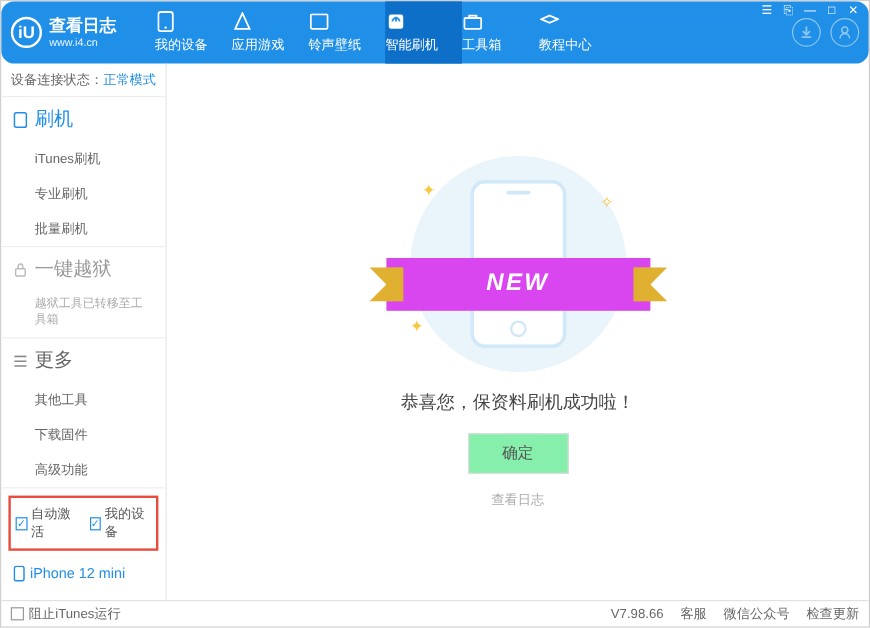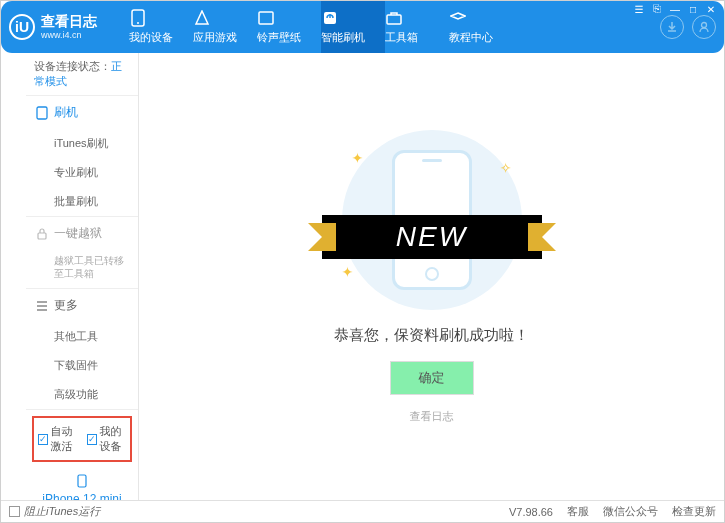--- a/index.html
+++ b/index.html
@@ -11,50 +11,50 @@
 .logo-sub { font-size: 9px; opacity: 0.9; }
 .nav { display: flex; flex: 1; height: 100%; }
 .nav-item { width: 64px; display: flex; flex-direction: column; align-items: flex-start; justify-content: center; gap: 3px; font-size: 11px; cursor: pointer; }
 .nav-item.active { background: #0d6fc7; }
 .nav-icon { width: 18px; height: 18px; display: flex; align-items: center; justify-content: center; }
 .header-right { display: flex; align-items: center; gap: 8px; }
 .sys-btns { position: absolute; top: 2px; right: 6px; display: flex; gap: 2px; color: #fff; font-size: 10px; }
 .sys-btn { width: 16px; height: 14px; display: flex; align-items: center; justify-content: center; cursor: pointer; }
 .circ-btn { width: 24px; height: 24px; border: 1.5px solid #8cc7f0; border-radius: 50%; display: flex; align-items: center; justify-content: center; cursor: pointer; }
 .body { display: flex; height: calc(100% - 52px - 22px); }
-.sidebar { width: 138px; border-right: 1px solid #e6e6e6; font-size: 12px; color: #555; overflow-y: auto; position: relative; padding-left: 25px; }
+.sidebar { width: 138px; border-right: 1px solid #e6e6e6; font-size: 12px; color: #555; overflow-y: auto; position: relative; }
 .status-bar { padding: 6px 8px; font-size: 11px; color: #666; border-bottom: 1px solid #eee; }
 .status-val { color: #1f8fe8; }
 .side-section { border-bottom: 1px solid #eee; }
-.side-head { display: flex; align-items: center; gap: 6px; padding: 8px 10px; color: #1f8fe8; font-size: 12px; }
+.side-head { display: flex; align-items: center; gap: 6px; padding: 8px 10px; color: #1f8fe8; font-size: 16px; }
 .side-head.gray { color: #999; }
 .side-item { padding: 7px 10px 7px 28px; cursor: pointer; font-size: 11px; color: #666; }
 .side-item.active { background: #e6f2fc; border-left: 3px solid #1f8fe8; color: #1f8fe8; padding-left: 25px; }
 .side-note { font-size: 10px; color: #aaa; padding: 4px 10px 8px 28px; line-height: 1.3; }
 .checks { border: 2px solid #e74c3c; margin: 6px; padding: 6px 4px; display: flex; gap: 10px; font-size: 11px; }
 .chk { display: flex; align-items: center; gap: 3px; cursor: pointer; }
 .chkbox { width: 11px; height: 11px; border: 1px solid #1f8fe8; display: flex; align-items: center; justify-content: center; color: #1f8fe8; font-size: 9px; }
 .device { padding: 6px 10px; }
-.device-name { color: #1f8fe8; font-size: 12px; display: flex; align-items: center; gap: 4px; flex-direction: column; }
+.device-name { color: #1f8fe8; font-size: 12px; display: flex; align-items: center; gap: 4px; }
 .main { flex: 1; display: flex; flex-direction: column; align-items: center; justify-content: center; position: relative; }
 .illus { width: 260px; height: 180px; position: relative; margin-bottom: 16px; }
 .circle-bg { width: 180px; height: 180px; background: #eaf4fb; border-radius: 50%; position: absolute; left: 40px; top: 0; }
 .phone { width: 80px; height: 140px; background: #fff; border: 3px solid #d0e8f7; border-radius: 12px; position: absolute; left: 90px; top: 20px; }
 .phone::before { content: ''; position: absolute; top: 6px; left: 50%; transform: translateX(-50%); width: 20px; height: 3px; background: #d0e8f7; border-radius: 2px; }
 .phone::after { content: ''; position: absolute; bottom: 6px; left: 50%; transform: translateX(-50%); width: 10px; height: 10px; border: 2px solid #d0e8f7; border-radius: 50%; }
-.ribbon { position: absolute; top: 85px; left: 20px; width: 220px; height: 44px; background: #000000; display: flex; align-items: center; justify-content: center; font-size: 28px; font-weight: normal; color: #fff; letter-spacing: 2px; font-style: italic; }
+.ribbon { position: absolute; top: 85px; left: 20px; width: 220px; height: 44px; background: #d946ef; display: flex; align-items: center; justify-content: center; font-size: 20px; font-weight: bold; color: #fff; letter-spacing: 2px; font-style: italic; }
 .ribbon::before, .ribbon::after { content: ''; position: absolute; top: 8px; width: 0; height: 0; border: 14px solid #e0b030; }
 .ribbon::before { left: -14px; border-left-color: transparent; }
 .ribbon::after { right: -14px; border-right-color: transparent; }
 .spark { position: absolute; color: #f7c843; font-size: 14px; }
 .msg { font-size: 15px; color: #444; margin-bottom: 16px; }
 .confirm-btn { border: 1px solid #ddd; background: #86efac; padding: 7px 28px; font-size: 13px; color: #555; cursor: pointer; margin-bottom: 14px; }
 .log-link { font-size: 11px; color: #aaa; cursor: pointer; }
 .footer { height: 22px; border-top: 1px solid #e0e0e0; display: flex; align-items: center; font-size: 11px; color: #666; padding: 0 8px; }
-.ft-left { display: flex; align-items: center; gap: 4px; font-style: italic; }
+.ft-left { display: flex; align-items: center; gap: 4px; }
 .ft-right { margin-left: auto; display: flex; align-items: center; gap: 14px; }
 .chkbox2 { width: 11px; height: 11px; border: 1px solid #999; }
 svg { display: block; }
 </style>
 </head>
 <body>
 
 <div class="sys-btns">
   <div class="sys-btn">☰</div>
   <div class="sys-btn">⎘</div>

